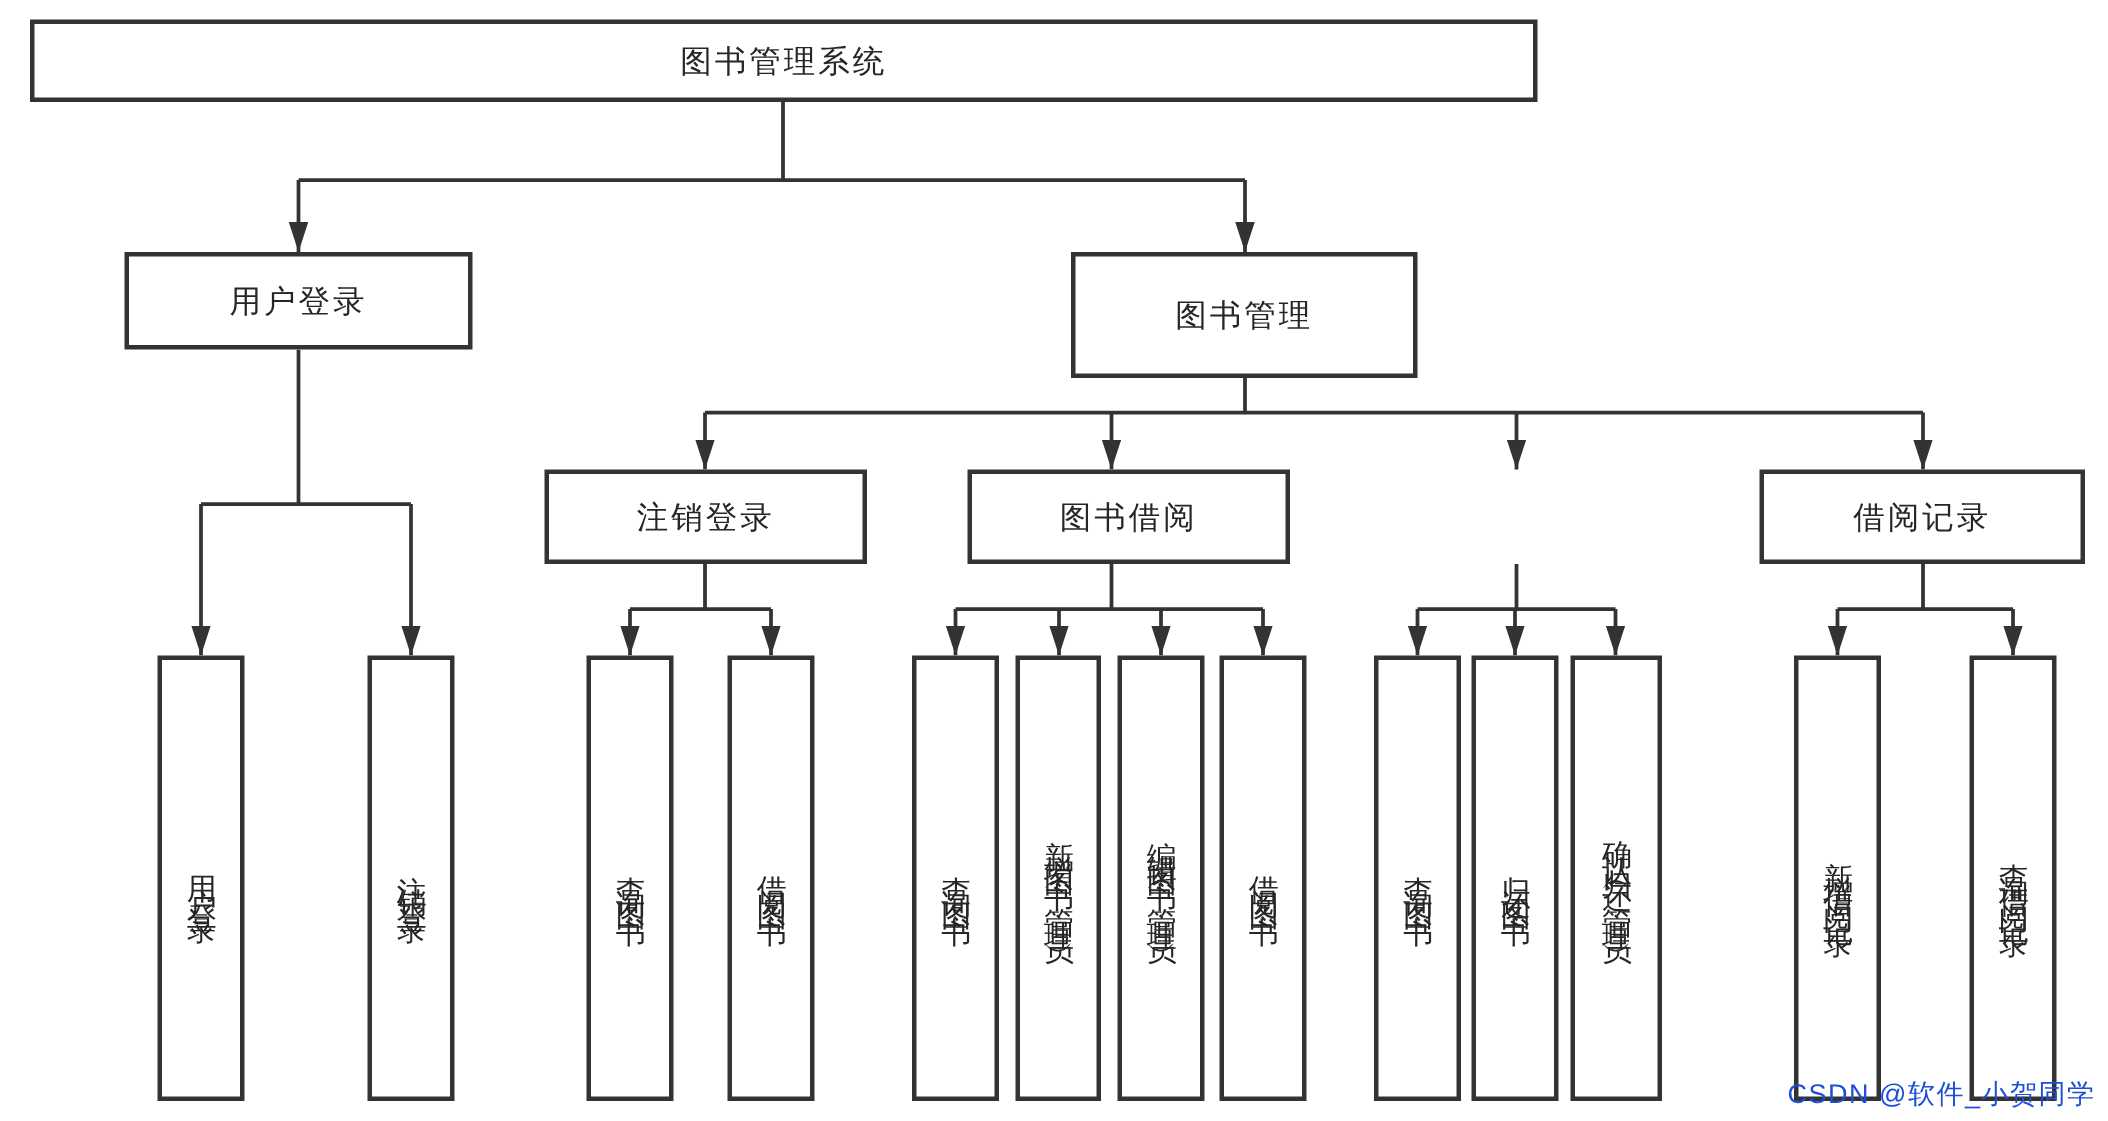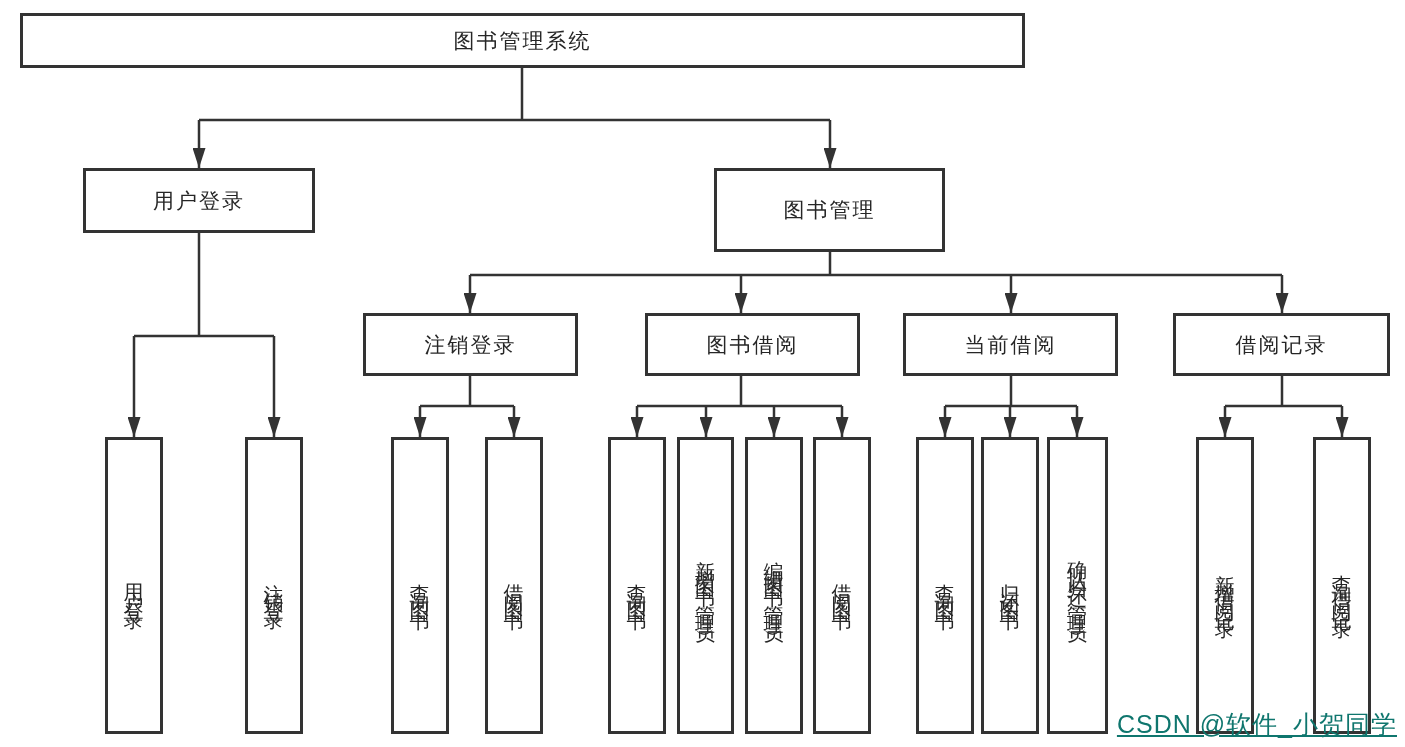--- a/index.html
+++ b/index.html
@@ -29,21 +29,21 @@
   #n-l3-3{left:1173px;top:313px;width:217px;height:63px;}
   
   .leaf{top:437px;width:58px;height:297px;}
   #lf-0-0{left:105px;} #lf-0-1{left:245px;}
   #lf-1-0{left:391px;} #lf-1-1{left:485px;}
   #lf-2-0{left:608px;} #lf-2-1{left:677px;width:57px;} #lf-2-2{left:745px;} #lf-2-3{left:813px;}
   #lf-3-0{left:916px;} #lf-3-1{left:981px;} #lf-3-2{left:1047px;width:61px;}
   #lf-4-0{left:1196px;} #lf-4-1{left:1313px;}
   #watermark{
     position:absolute;right:8px;bottom:6px;z-index:5;
-    font-size:25px;color:#0f766e;letter-spacing:1px;text-decoration:underline;
+    font-size:18px;color:#1d4ed8;letter-spacing:1px;
   }
 </style>
 </head>
 <body>
 
 <div id="canvas">
 
   <svg id="edges" viewBox="0 0 1405 747" xmlns="http://www.w3.org/2000/svg">
     <defs>
       <marker id="arrow" markerUnits="userSpaceOnUse" markerWidth="20" markerHeight="13" refX="20" refY="6.5" orient="auto">
@@ -94,23 +94,20 @@
   <div class="node" id="n-l2-1">
     <span>图书管理</span>
   </div>
 
   <div class="node" id="n-l3-0">
     <span>注销登录</span>
   </div>
   <div class="node" id="n-l3-1">
     <span>图书借阅</span>
   </div>
-  <div class="node" id="n-l3-2">
-    <span>当前借阅</span>
-  </div>
   <div class="node" id="n-l3-3">
     <span>借阅记录</span>
   </div>
 
   <div class="node leaf" id="lf-0-0">
     <span>用户登录</span>
   </div>
   <div class="node leaf" id="lf-0-1">
     <span>注销登录</span>
   </div>

